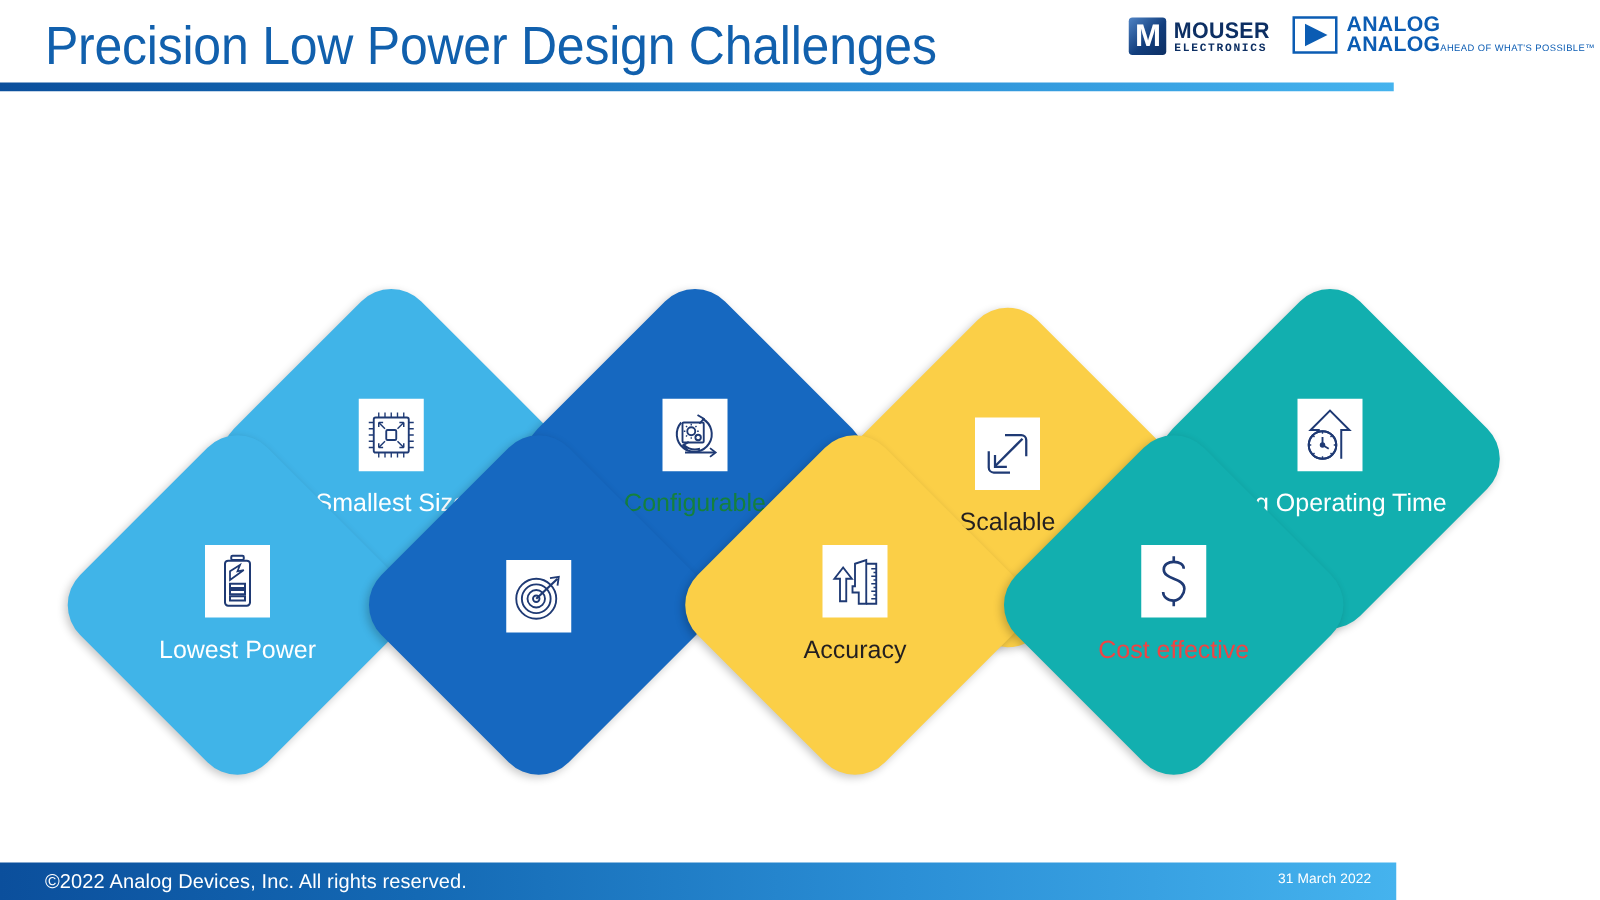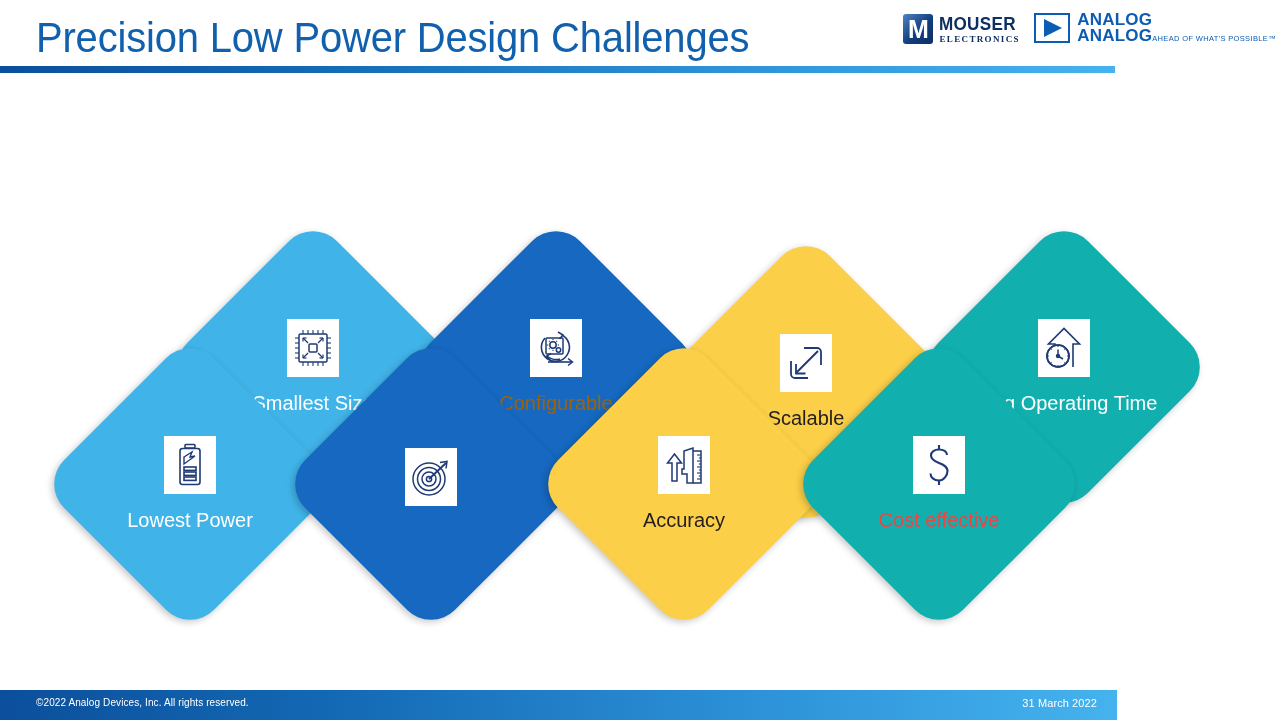--- a/index.html
+++ b/index.html
@@ -37,21 +37,21 @@
     line-height:30px;text-align:center;font-family:"Liberation Sans",sans-serif;
   }
   #mouser-wordmark{line-height:1;}
   #mouser-name{
     font-size:18px;font-weight:bold;color:#0d2f63;letter-spacing:.3px;
     font-family:"Liberation Sans Narrow","Liberation Sans",sans-serif;
     transform:scaleX(.95);transform-origin:left;display:block;
   }
   #mouser-sub{
     font-size:9px;font-weight:bold;color:#0d2f63;letter-spacing:1.35px;display:block;margin-top:2px;
-    font-family:Liberation Serif, serif;
+    font-family:Liberation Mono, monospace;
   }
   #adi-logo{flex-direction:row;align-items:flex-end;padding-top:6px;}
   #adi-top{display:flex;align-items:center;gap:7px;}
   #adi-mark{width:36px;height:30px;border:2px solid #0b5cb3;box-sizing:border-box;position:relative;background:#fff;}
   #adi-mark:after{
     content:"";position:absolute;left:8px;top:4px;
     border-left:18px solid #0b5cb3;border-top:9px solid transparent;border-bottom:9px solid transparent;
   }
   #adi-words{line-height:.92;}
   #adi-words span{
@@ -83,21 +83,21 @@
     font-family:"Liberation Sans","DejaVu Sans",sans-serif;
     width:190px;
   }
   .dark-text .d-label{color:#231f20;}
   
   #slide-footer{
     position:absolute;left:0;bottom:0;width:1117px;height:30px;
     background:linear-gradient(90deg,#0b4f9c 0%,#1469b4 30%,#2b8fd6 65%,#45b3ee 100%);
   }
   #footer-copyright{
-    position:absolute;left:36px;top:7px;font-size:10px;color:#ffffff;
+    position:absolute;left:36px;top:7px;font-size:16px;color:#ffffff;
     font-family:"Liberation Sans Narrow","Liberation Sans",sans-serif;letter-spacing:.1px;
   }
   #footer-date{
     position:absolute;right:20px;top:7px;font-size:11px;color:#ffffff;
     font-family:"Liberation Sans Narrow","Liberation Sans",sans-serif;letter-spacing:.1px;
   }
 </style>
 </head>
 <body>
 
@@ -230,21 +230,21 @@
               <path d="M15.7 20.3 L14.8 21.2"></path>
             </g>
             <path d="M28 7 A14 14 0 1 1 11 10" stroke-width="1.6"></path>
             <path d="M24 4 L29 7 L25.5 11" stroke-width="1.5"></path>
             <path d="M13 28 A14 14 0 0 0 26 31" stroke-width="1.6"></path>
             <path d="M17 25.5 L12.5 28.2 L16 32" stroke-width="1.5"></path>
             <path d="M14 34 H38" stroke-width="1.6"></path>
             <path d="M34 30.5 L38.5 34 L34 37.5" stroke-width="1.5"></path>
           </svg>
         </div>
-        <div class="d-label" style="color: #a16207;">Configurable</div>
+        <div class="d-label" style="color: #15803d;">Configurable</div>
       </div>
     </div>
     <div class="diamond dark-text" style="left: 578px; top: 302px; width: 212px; height: 212px; z-index: 2;">
       <div class="shape" style="background: rgb(251, 207, 71);"></div>
       <div class="body">
         <div class="d-icon">
           <svg width="42" height="44" viewBox="0 0 42 44" fill="none" stroke="#1f3a74" stroke-width="1.5">
             <path d="M9 38 V20 H4.5 L11.5 11 L18.5 20 H14 V38 Z"></path>
             <path d="M21 8 L30 5 V40 H24 V31 H19 V26 H21 Z"></path>
             <path d="M30 8 H38 V40 H30" stroke-width="1.5"></path>

